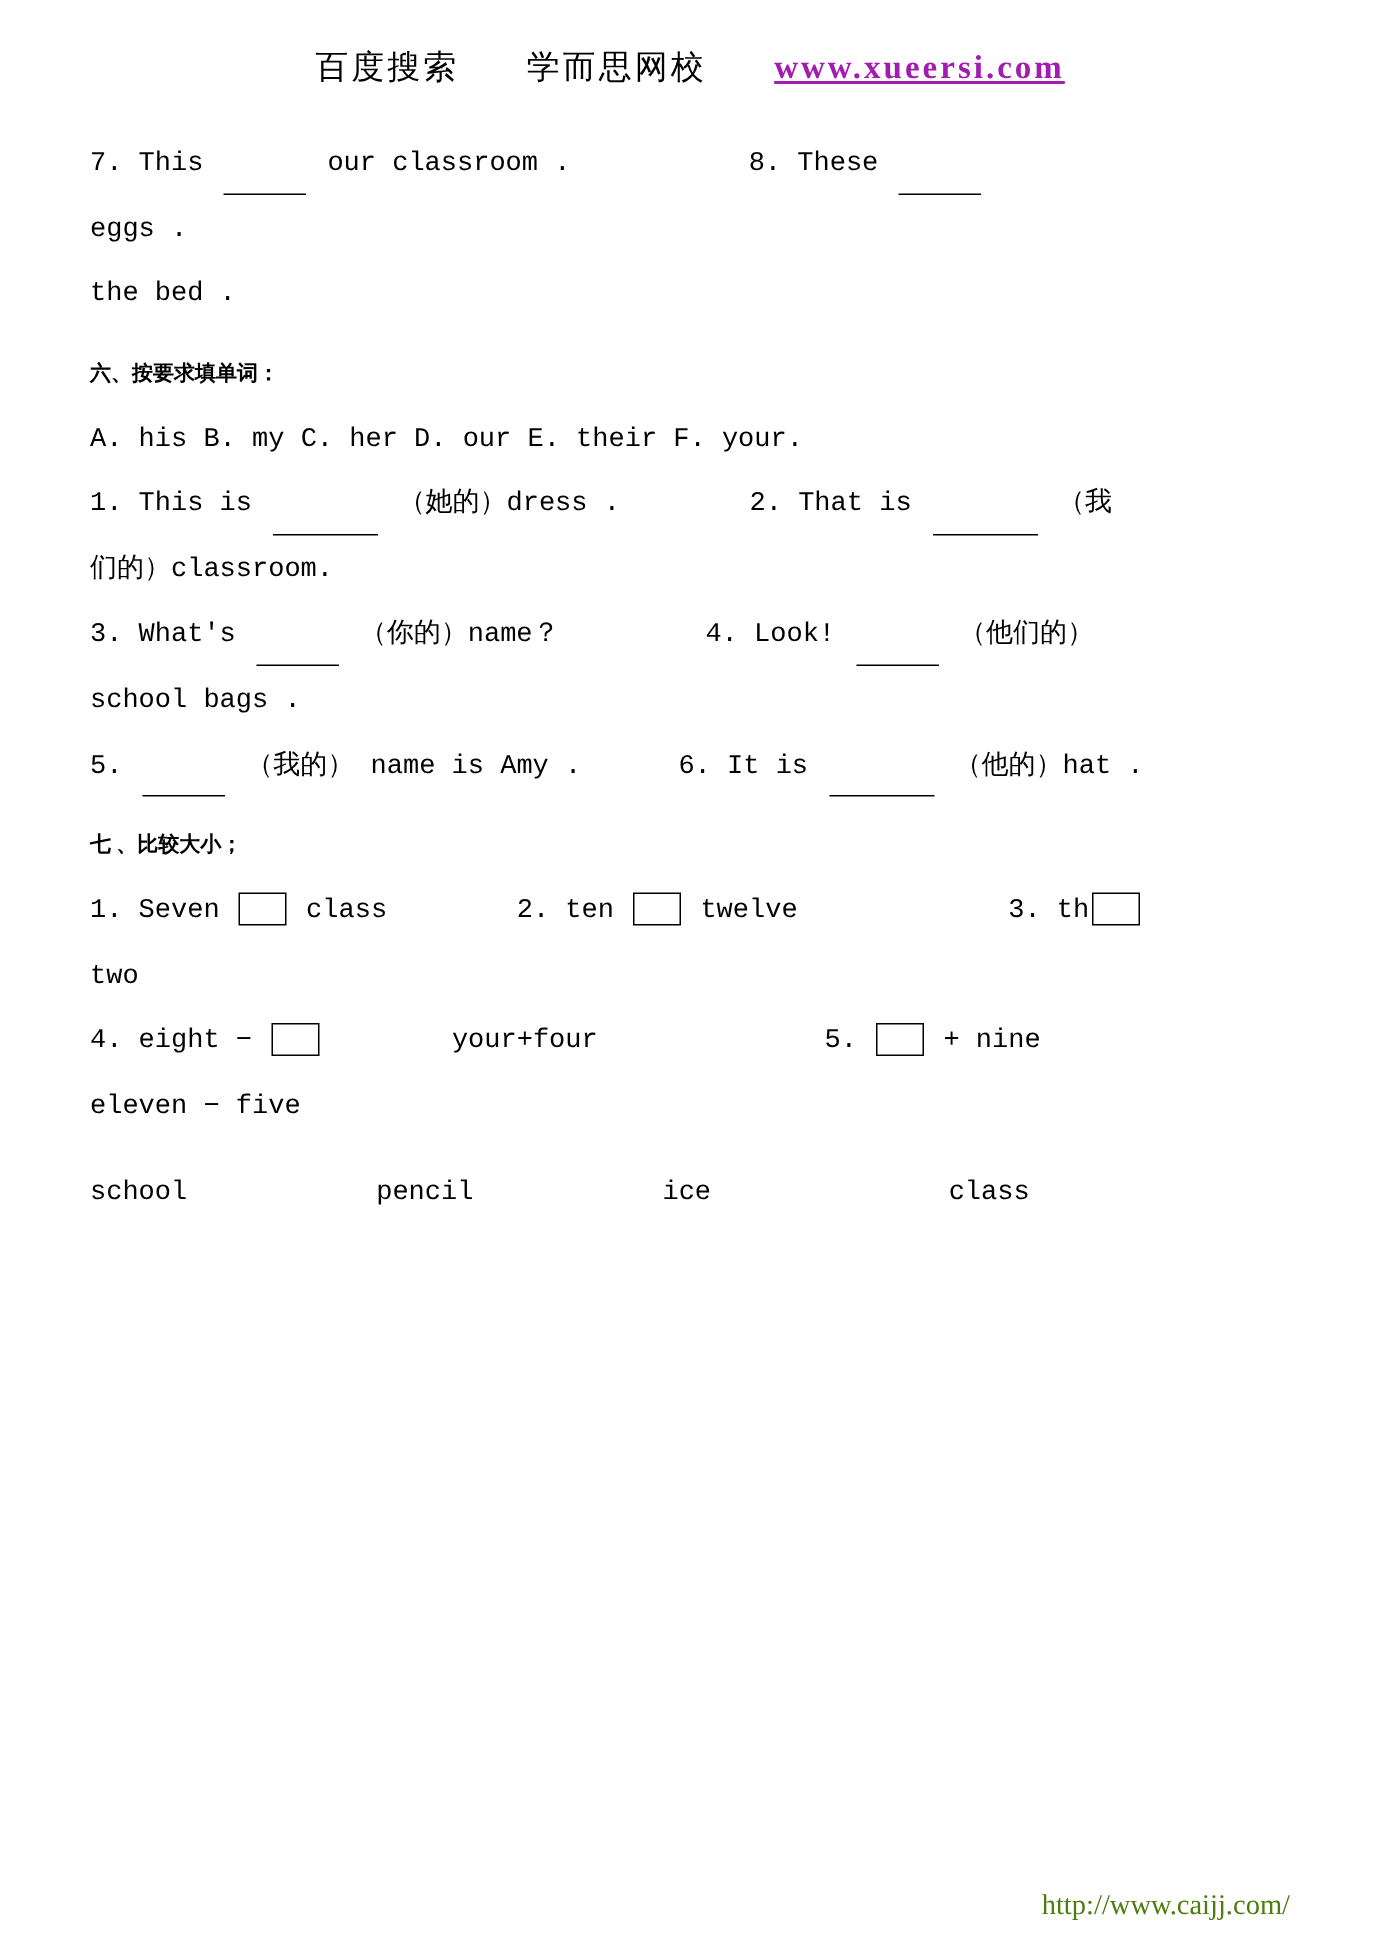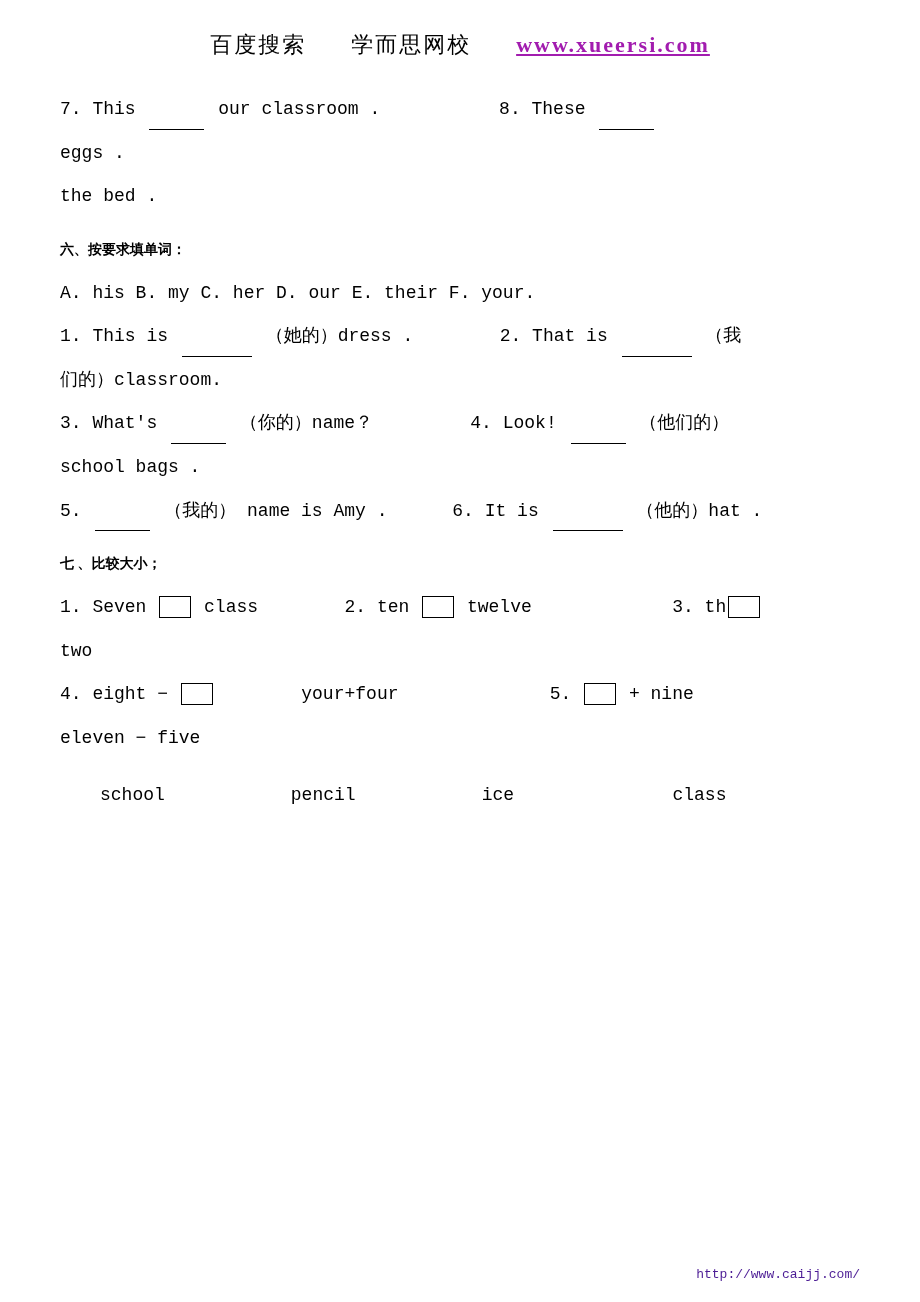--- a/index.html
+++ b/index.html
@@ -67,23 +67,23 @@
       margin: 0 2px;
     }
     p {
       margin-bottom: 4px;
       line-height: 2.2;
     }
     .footer {
       position: absolute;
       bottom: 20px;
       right: 60px;
-      font-size: 13px;
-      color: #4c1d95;
-      font-family: Liberation Mono, monospace;
+      font-size: 19px;
+      color: #4d7c0f;
+      font-family: Liberation Serif, serif;
     }
     .options-line {
       margin-bottom: 4px;
     }
   </style>
 </head>
 <body>
 
 <div class="header">
   <span class="title-normal">百度搜索</span>
@@ -179,20 +179,20 @@
     <span class="inline-box"></span>
     <span> + nine</span>
   </p>
   <p>
     <span>eleven − five</span>
   </p>
 </div>
 
 <div class="section">
   <p>
-    <span style="display:inline-block; width:180px;margin-left:40px;">school</span>
+    <span style="display:inline-block; width:180px;">school</span>
     <span style="display:inline-block; width:180px;">pencil</span>
     <span style="display:inline-block; width:180px;">ice</span>
     <span style="display:inline-block; width:100px;">class</span>
   </p>
 </div>
 
 <div class="footer">http://www.caijj.com/</div>
 
 </body></html>

